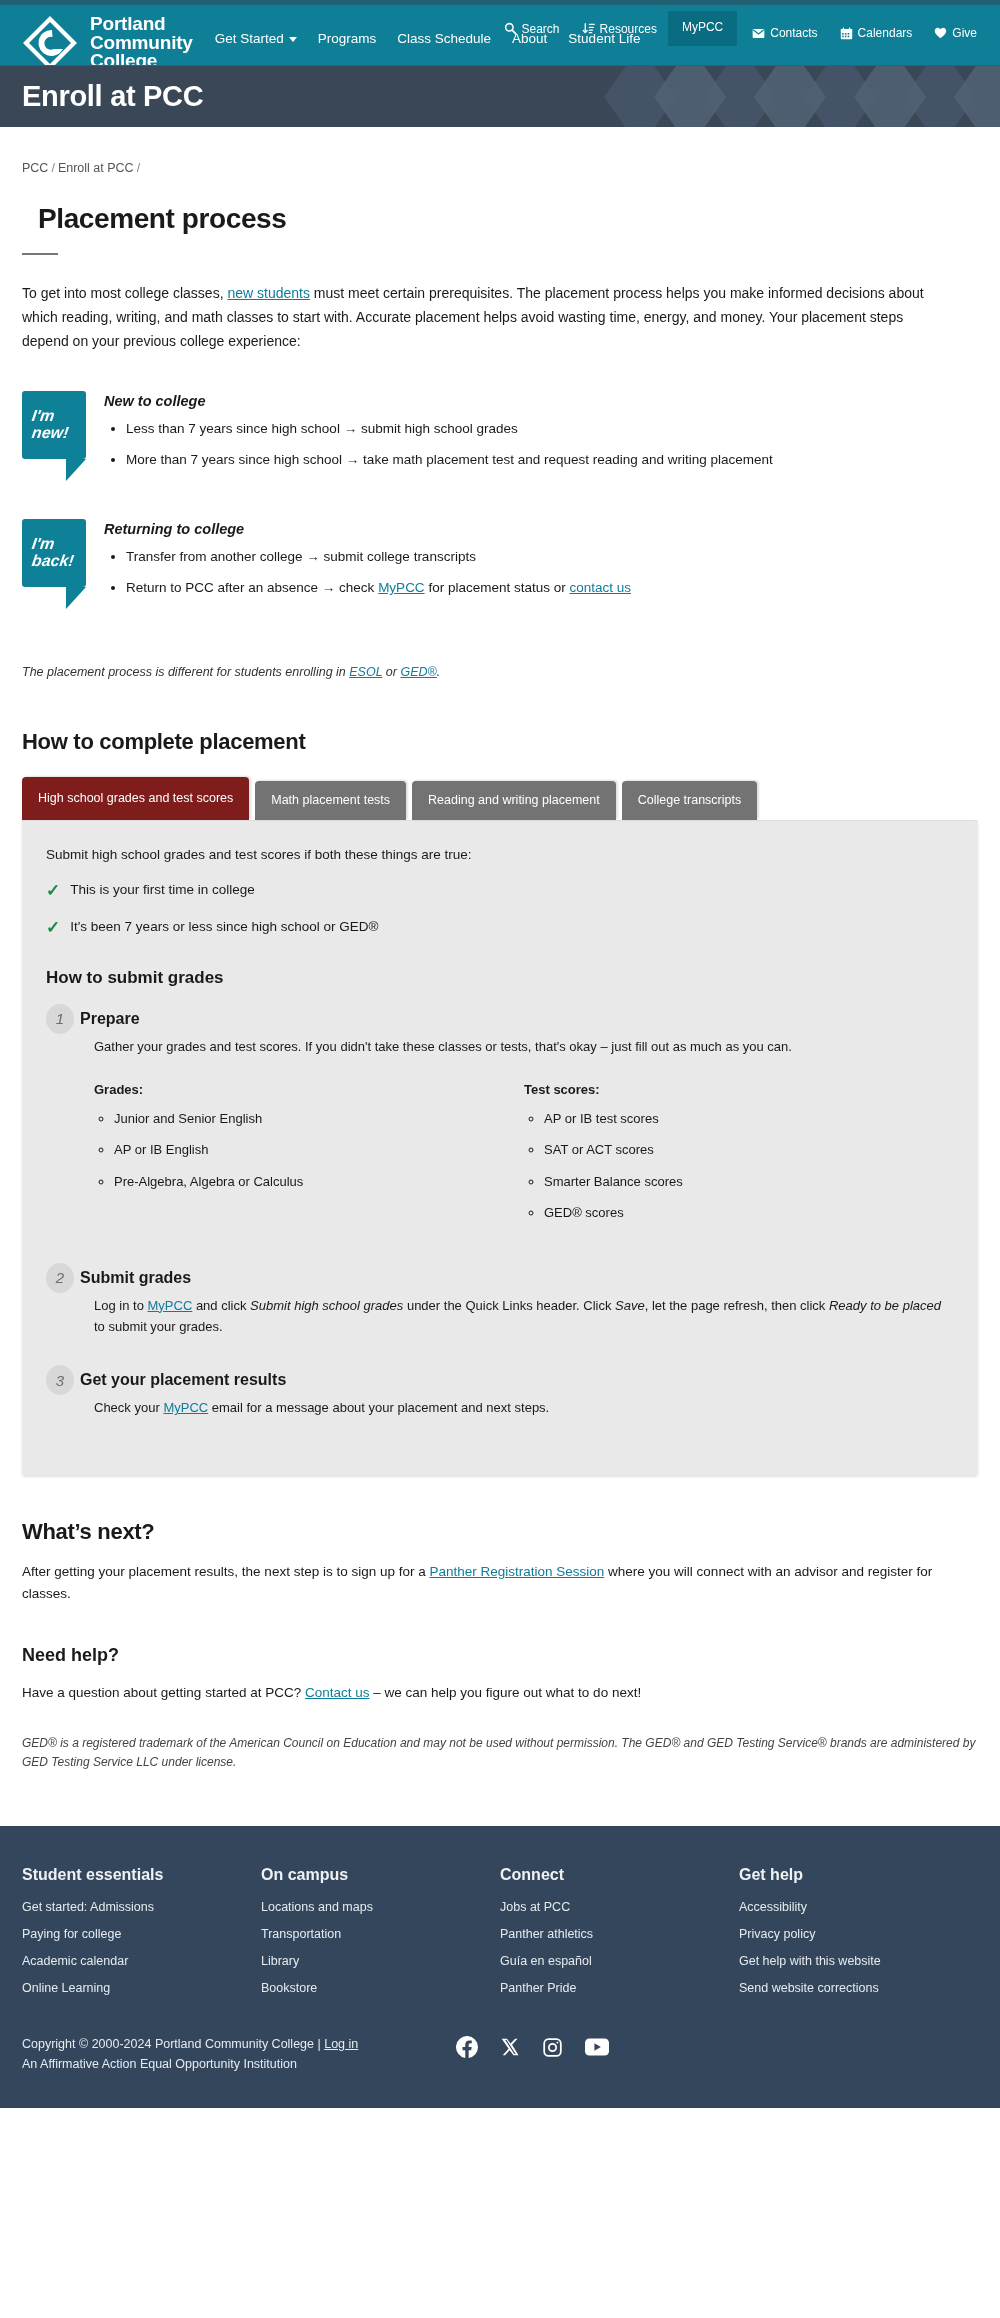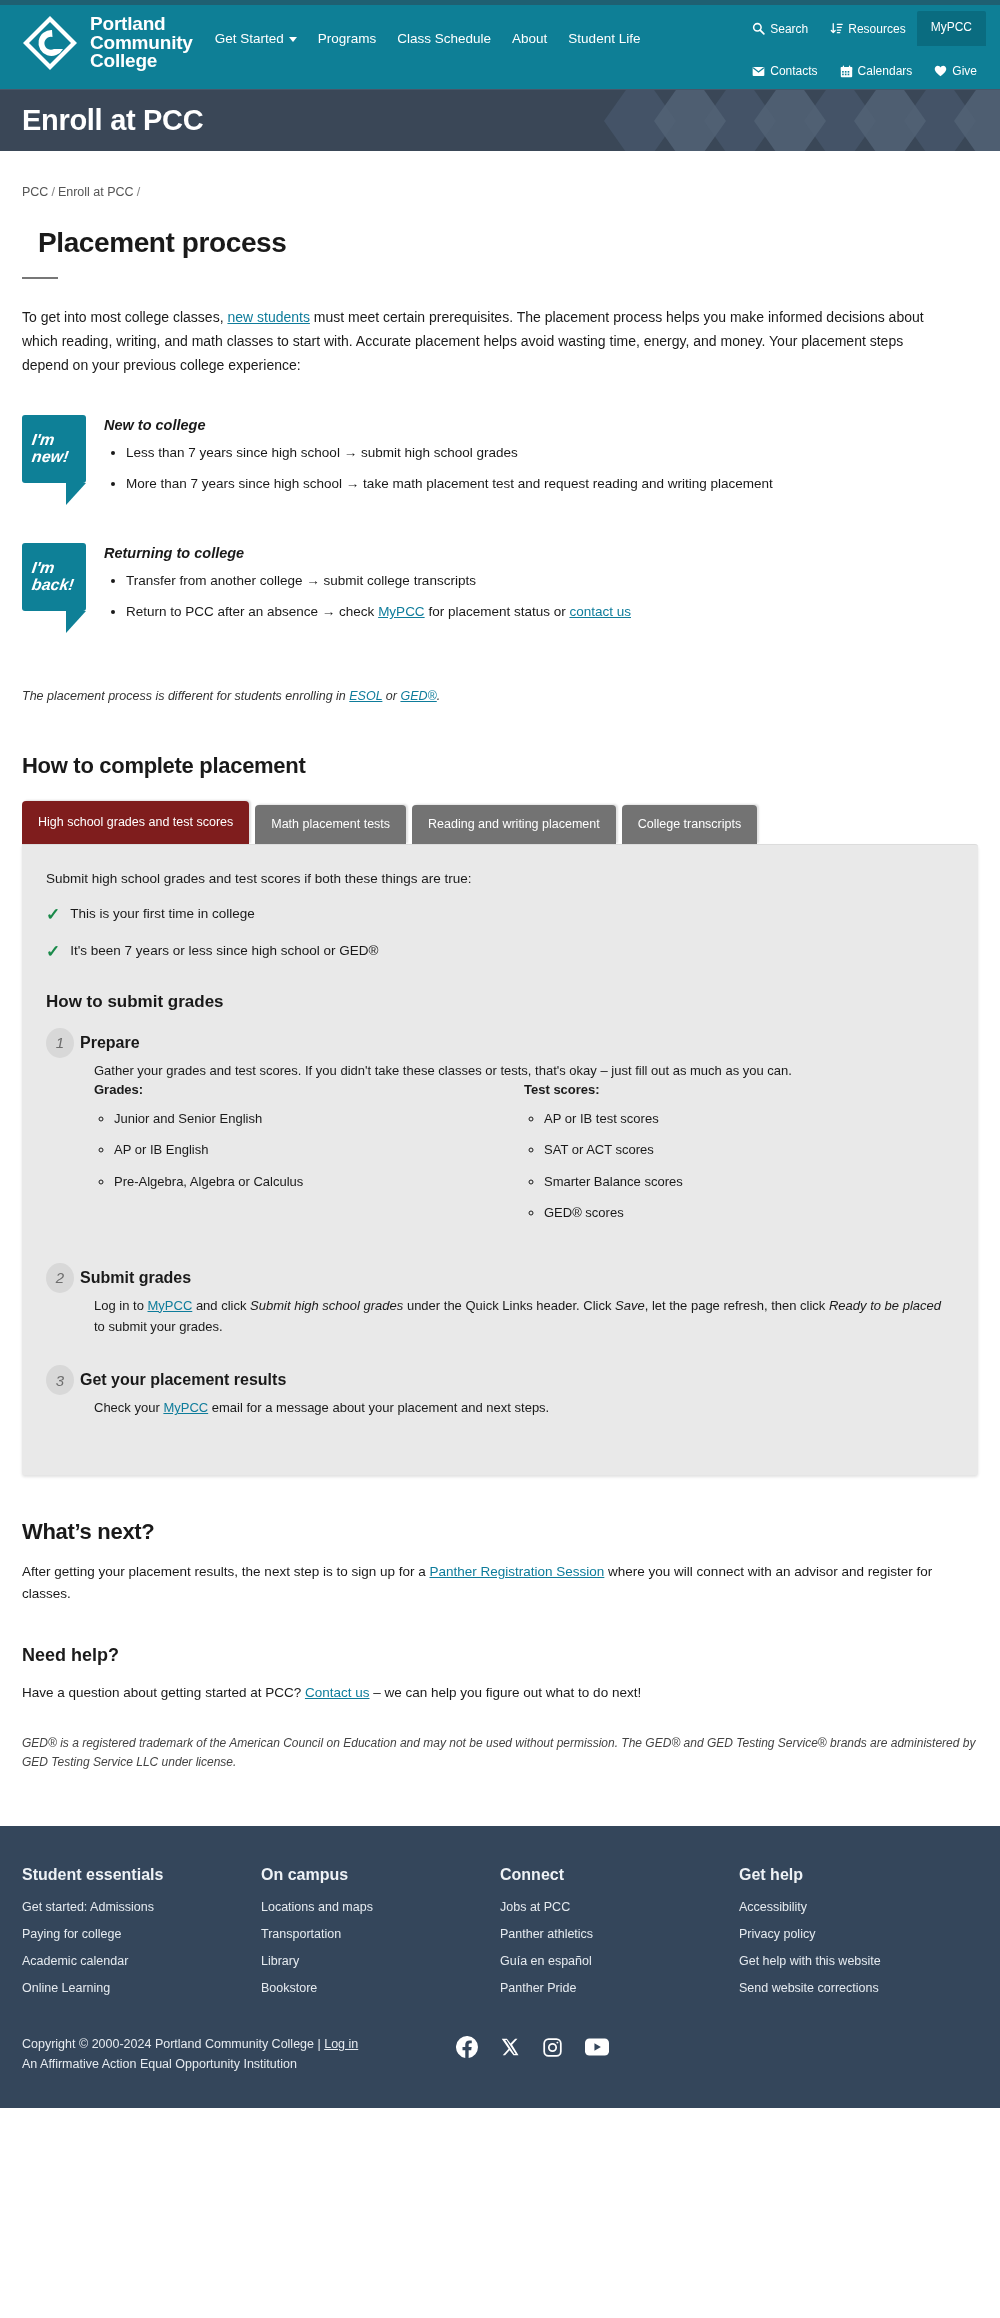--- a/index.html
+++ b/index.html
@@ -11,21 +11,21 @@
     color:#1a1a1a;
     font-size:14px;
     -webkit-font-smoothing:antialiased;
   }
   a{color:#0e7c9b;}
 
   
   .topstrip{height:5px;background:#1f6072;}
   .header{
     background:#0e7f96;
-    height:84px;
+    height:60px;
     position:relative;
     display:flex;
     align-items:flex-start;
     padding:0;
   }
   .brand{display:flex;align-items:center;gap:12px;padding:10px 0 0 22px;}
   .logo-diamond{
     width:56px;height:56px;flex:0 0 56px;position:relative;
   }
   .logo-diamond svg{display:block;}
@@ -36,21 +36,21 @@
   .mainnav{
     display:flex;align-items:flex-start;gap:21px;
     margin-left:22px;padding-top:26px;
     color:#fff;font-size:13.5px;
   }
   .mainnav .navitem{color:#fff;text-decoration:none;white-space:nowrap;display:flex;align-items:center;gap:5px;}
   .caret{display:inline-block;width:0;height:0;border-left:4px solid transparent;border-right:4px solid transparent;border-top:5px solid #fff;margin-top:2px;}
 
   .utility{
     position:absolute;right:12px;top:6px;
-    display:flex;flex-direction:column;align-items:flex-start;gap:12px;
+    display:flex;align-items:flex-end;gap:4px;
     font-size:12px;
   }
   .utilrow{display:flex;align-items:center;gap:0;}
   .util{color:#fff;text-decoration:none;display:inline-flex;align-items:center;gap:5px;padding:6px 11px;white-space:nowrap;}
   .util.mypcc{background:#0a6c80;padding:9px 14px 12px;border-radius:2px 2px 0 0;}
   .uicon{display:inline-flex;width:13px;height:13px;align-items:center;justify-content:center;}
   .uicon svg{display:block;}
 
   
   .banner{
@@ -127,21 +127,21 @@
 
   .step{position:relative;margin-top:18px;padding-left:34px;}
   .step-num{
     position:absolute;left:0;top:-2px;width:28px;height:30px;border-radius:50%;
     background:#d8d8d8;color:#6d6d6d;font-style:italic;font-size:15px;
     display:flex;align-items:center;justify-content:center;
   }
   .step h4{font-size:16px;margin:0;font-weight:bold;padding-top:4px;}
   .step p{font-size:13px;line-height:1.6;margin:9px 0 0;padding-left:14px;max-width:880px;}
 
-  .cols{display:flex;gap:0;padding-left:14px;}
+  .cols{display:flex;gap:0;margin-top:24px;padding-left:14px;}
   .col{flex:0 0 50%;}
   .col h5{font-size:13px;margin:0 0 6px;font-weight:bold;}
   .col ul{margin:0;padding-left:20px;list-style:circle;}
   .col li{font-size:13px;line-height:1.5;margin:12px 0;}
 
   h2.next{font-size:22px;margin:44px 0 0;font-weight:bold;letter-spacing:-.3px;}
   p.body{font-size:13.5px;line-height:1.62;margin:16px 0 0;max-width:915px;}
   h3.needhelp{font-size:18px;margin:40px 0 0;font-weight:bold;}
   p.disclaimer{font-style:italic;font-size:12px;line-height:1.6;color:#444;margin:30px 0 0;max-width:960px;}
 

